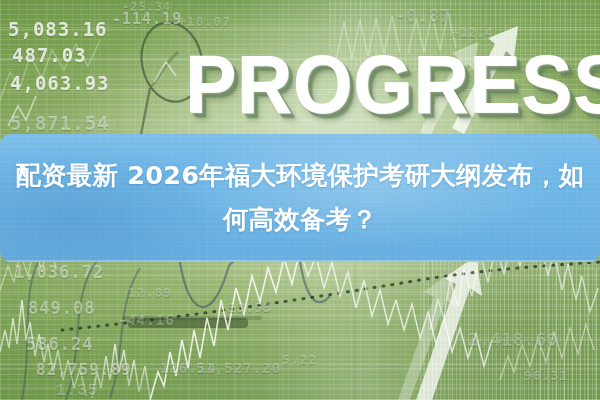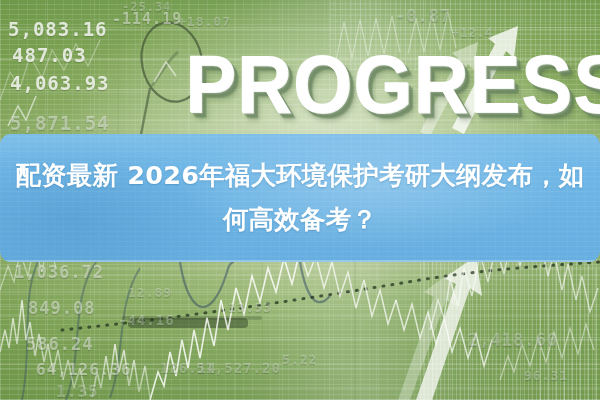--- a/index.html
+++ b/index.html
@@ -321,22 +321,22 @@
       <div class="ticker" style="left: 8px; top: 18px; font-size: 19px;">5,083.16</div>
       <div class="ticker" style="left: 12px; top: 44px; font-size: 19px;">487.03</div>
       <div class="ticker" style="left: 10px; top: 72px; font-size: 19px;">4,063.93</div>
       <div class="ticker dim" style="left: 10px; top: 100px; font-size: 19px; margin-top: 12px;">5,871.54</div>
       <div class="ticker dim" style="left: 112px; top: 10px; font-size: 15px;">-114.19</div>
       <div class="ticker dim2" style="left: 178px; top: 14px; font-size: 13px;">+18.07</div>
       <div class="ticker dim2" style="left: 122px; top: 0px; font-size: 12px;">-25.34</div>
       <div class="ticker dim" style="left: 14px; top: 262px; font-size: 17px;">1,036.72</div>
       <div class="ticker dim" style="left: 28px; top: 298px; font-size: 17px;">849.08</div>
       <div class="ticker dim" style="left: 10px; top: 334px; font-size: 17px; margin-left: 16px;">586.24</div>
-      <div class="ticker dim" style="left: 36px; top: 360px; font-size: 16px;">64,126.36</div>
-      <div class="ticker dim2" style="left: 56px; top: 382px; font-size: 16px;">1.35</div>
+      <div class="ticker dim" style="left: 36px; top: 360px; font-size: 16px;">82,759.89</div>
+      <div class="ticker dim2" style="left: 56px; top: 382px; font-size: 16px; font-family: Liberation Mono, monospace;">1.35</div>
       <div class="ticker dim2" style="left: 118px; top: 312px; font-size: 14px;">-44.16</div>
       <div class="ticker dim2" style="left: 128px; top: 285px; font-size: 13px;">12.89</div>
       <div class="ticker dim2" style="left: 228px; top: 300px; font-size: 13px;">13.53</div>
       <div class="ticker dim2" style="left: 160px; top: 360px; font-size: 14px;">126.14</div>
       <div class="ticker dim2" style="left: 196px; top: 360px; font-size: 14px;">51,527.20</div>
       <div class="ticker dim2" style="left: 282px; top: 352px; font-size: 13px;">5.22</div>
       <div class="ticker dim2" style="left: 196px; top: 382px; font-size: 13px; margin-top: 32px;">327.40</div>
       <div class="ticker dim2" style="left: 395px; top: 6px; font-size: 17px;">-0.87</div>
       <div class="ticker dim2" style="left: 452px; top: 26px; font-size: 12px;">+12.4</div>
       <div class="ticker dim2" style="left: 468px; top: 330px; font-size: 17px;">2,418.60</div>

